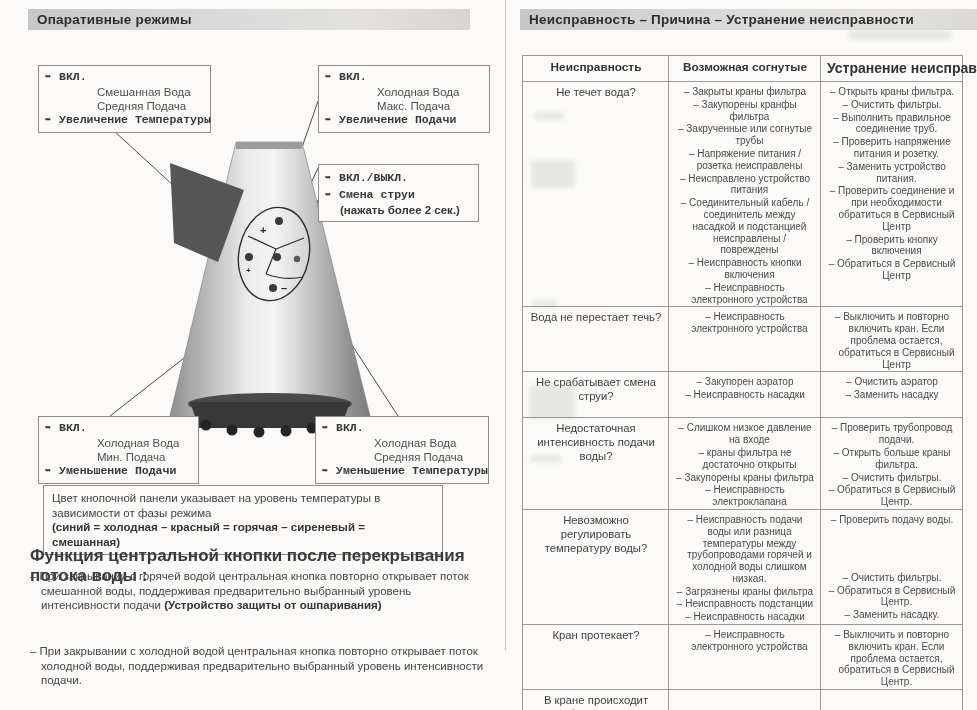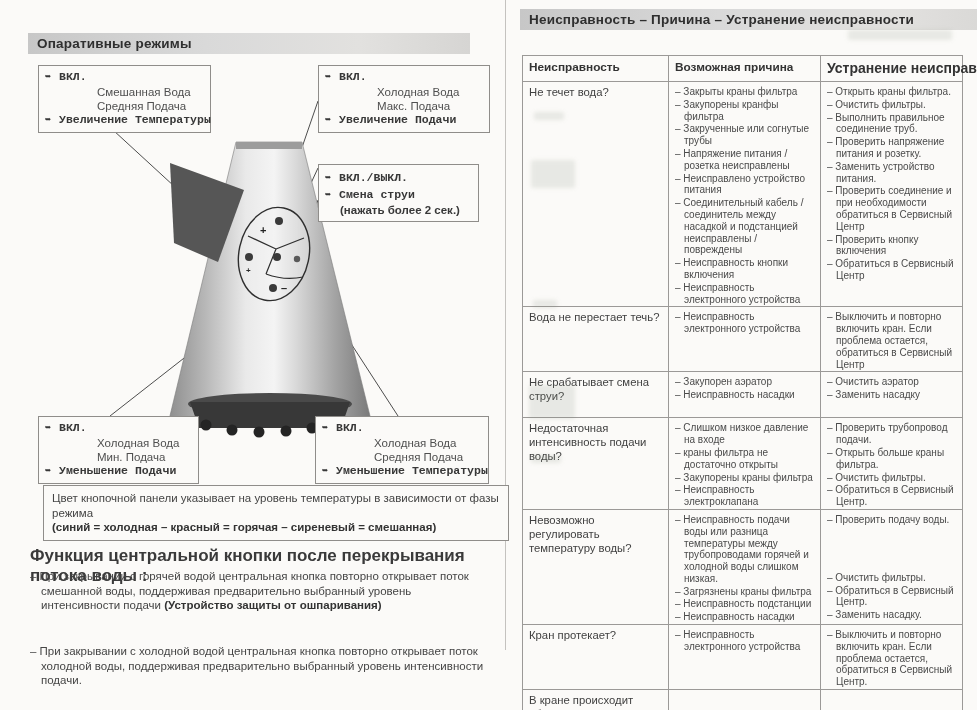--- a/index.html
+++ b/index.html
@@ -21,21 +21,21 @@
     background:#c4c2bf;
   }
   
   .title-bar{
     position:absolute;height:21px;
     background:linear-gradient(90deg,#c7c7c7 0%,#d9d9d9 40%,#e2e1df 75%,#d6d5d3 100%);
     display:flex;align-items:center;
     padding-left:9px;box-sizing:border-box;
     font-weight:bold;font-size:13.5px;color:#2f2f2f;letter-spacing:.2px;
   }
-  .title-left{left:28px;top:9px;width:442px;margin-top:24px;}
+  .title-left{left:28px;top:9px;width:442px;}
   .title-right{left:520px;top:9px;width:498px;}
 
   
   .co-box{
     position:absolute;
     border:1px solid #8f8d8a;
     background:#fbfaf8;
     box-sizing:border-box;
     padding:4px 6px 4px 6px;
     font-size:11.5px;line-height:14px;color:#4a4a4a;
@@ -45,21 +45,21 @@
   .co-sub{padding-left:52px;color:#4f4f4f;}
   .co-note{padding-left:15px;font-weight:bold;color:#383838;white-space:nowrap;}
   .box-top-left{left:38px;top:65px;width:173px;min-height:63px;}
   .box-top-right{left:318px;top:65px;width:172px;min-height:63px;}
   .box-mid-right{left:318px;top:164px;width:161px;min-height:55px;}
   .box-mid-right .co-line{margin-top:2px;}
   .box-bottom-left{left:38px;top:416px;width:161px;min-height:61px;}
   .box-bottom-right{left:315px;top:416px;width:174px;min-height:61px;overflow:hidden;}
 
   .note-box{
-    position:absolute;left:43px;top:485px;width:466px;
+    position:absolute;left:43px;top:485px;width:400px;
     border:1px solid #8f8d8a;background:#fbfaf8;
     box-sizing:border-box;padding:5px 8px;
     font-size:11.5px;line-height:14.5px;color:#444;
   }
   .note-box .bold{font-weight:bold;color:#333;}
 
   .func-heading{
     position:absolute;left:30px;top:546px;width:450px;
     font-size:17px;font-weight:bold;color:#3a3a3a;
   }
@@ -73,21 +73,21 @@
   .func-bullet .bold{font-weight:bold;color:#333;}
 
   
   .fault-table{
     position:absolute;left:522px;top:55px;width:440px;
     border-collapse:collapse;table-layout:fixed;
     background:#fbfaf8;
   }
   .fault-table th,.fault-table td{
     border:1px solid #9b9997;
-    vertical-align:top;text-align:left;
+    vertical-align:top;text-align:center;
     padding:4px 5px 0 6px;
     box-sizing:border-box;
   }
   .fault-table col.c1{width:146px;}
   .fault-table col.c2{width:152px;}
   .fault-table col.c3{width:142px;}
   .fault-table th{
     font-size:11.8px;font-weight:bold;color:#333;height:26px;white-space:nowrap;
   }
   .fault-table th.h3{font-size:14px;}
@@ -230,21 +230,21 @@
 
   <table class="fault-table">
     <colgroup>
         <col class="c1">
         <col class="c2">
         <col class="c3">
       </colgroup>
     <thead>
       <tr>
         <th>Неисправность</th>
-        <th>Возможная причина</th>
+        <th>Возможная согнутые</th>
         <th class="h3">Устранение неисправности</th>
       </tr>
     </thead>
     <tbody>
       <tr class="r1">
         <td class="fault">Не течет вода?</td>
         <td class="causes">
             <div class="li">– Закрыты краны фильтра</div>
             <div class="li">– Закупорены кранфы фильтра</div>
             <div class="li">– Закрученные или согнутые трубы</div>

